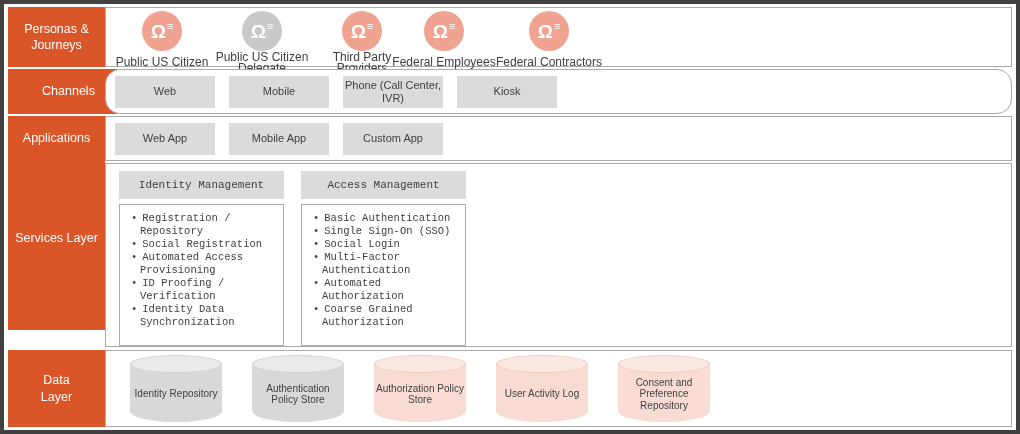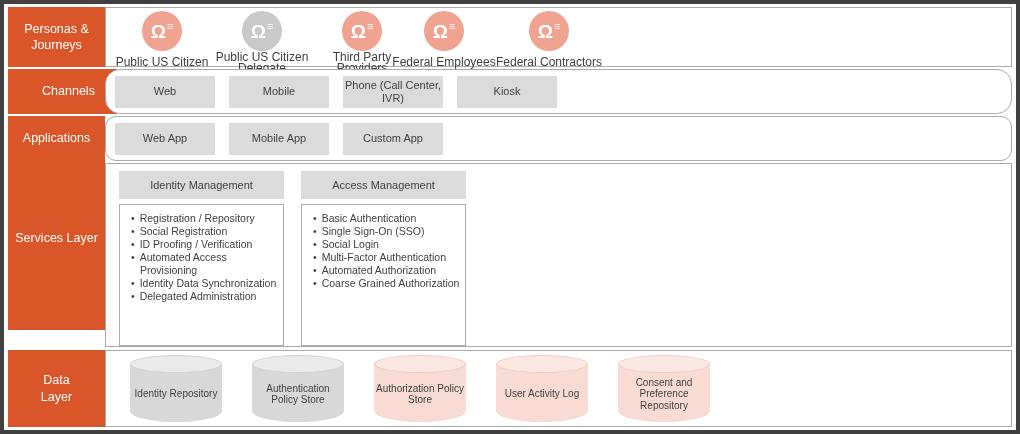--- a/index.html
+++ b/index.html
@@ -113,39 +113,38 @@
 
   <div class="row-content" style="top:65px; height:45px;border-radius:15px;">
     <div class="chip-strip">
       <div class="chip">Web</div>
       <div class="chip">Mobile</div>
       <div class="chip">Phone (Call Center, IVR)</div>
       <div class="chip">Kiosk</div>
     </div>
   </div>
 
-  <div class="row-content" style="top:112px; height:45px;border-radius:11px;">
+  <div class="row-content" style="top:112px; height:45px;">
     <div class="chip-strip">
       <div class="chip">Web App</div>
       <div class="chip">Mobile App</div>
       <div class="chip">Custom App</div>
     </div>
   </div>
 
-  <div class="row-content" style="top:159px; height:184px;">
+  <div class="row-content" style="top:159px; height:184px;font-family:Liberation Mono, monospace;">
     <div class="svc-strip">
       <div class="svc-group">
         <div class="svc-head">Identity Management</div>
         <div class="svc-list">
           <div class="svc-item">Registration / Repository</div>
           <div class="svc-item">Social Registration</div>
+          <div class="svc-item">Automated Access Provisioning</div>
           <div class="svc-item">ID Proofing / Verification</div>
-          <div class="svc-item">Automated Access Provisioning</div>
           <div class="svc-item">Identity Data Synchronization</div>
-          <div class="svc-item">Delegated Administration</div>
         </div>
       </div>
       <div class="svc-group">
         <div class="svc-head">Access Management</div>
         <div class="svc-list">
           <div class="svc-item">Basic Authentication</div>
           <div class="svc-item">Single Sign-On (SSO)</div>
           <div class="svc-item">Social Login</div>
           <div class="svc-item">Multi-Factor Authentication</div>
           <div class="svc-item">Automated Authorization</div>

